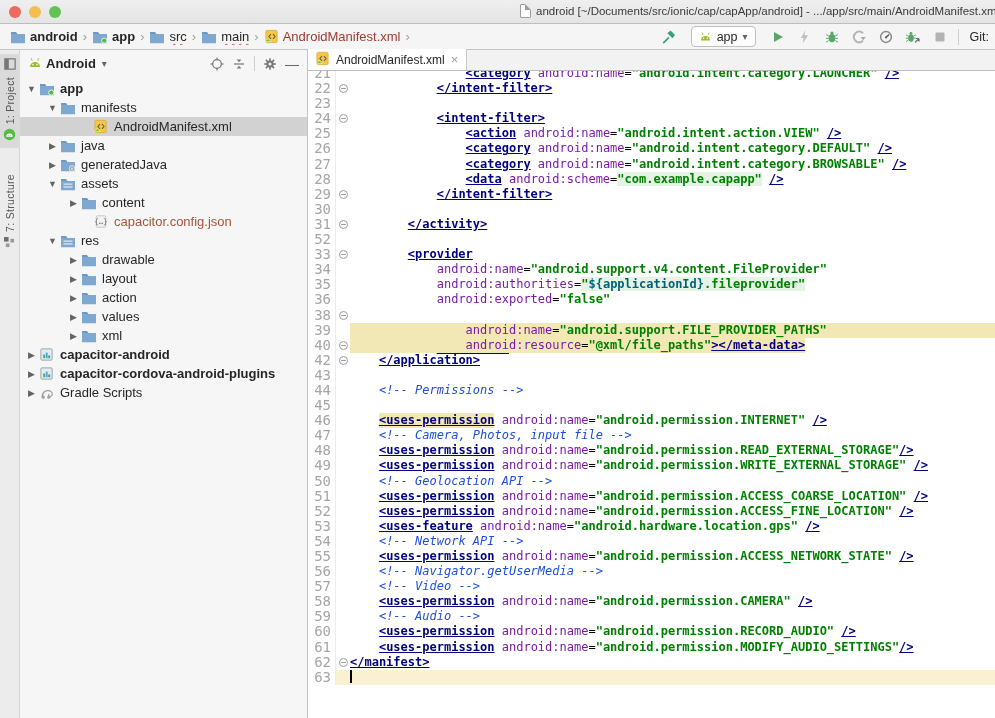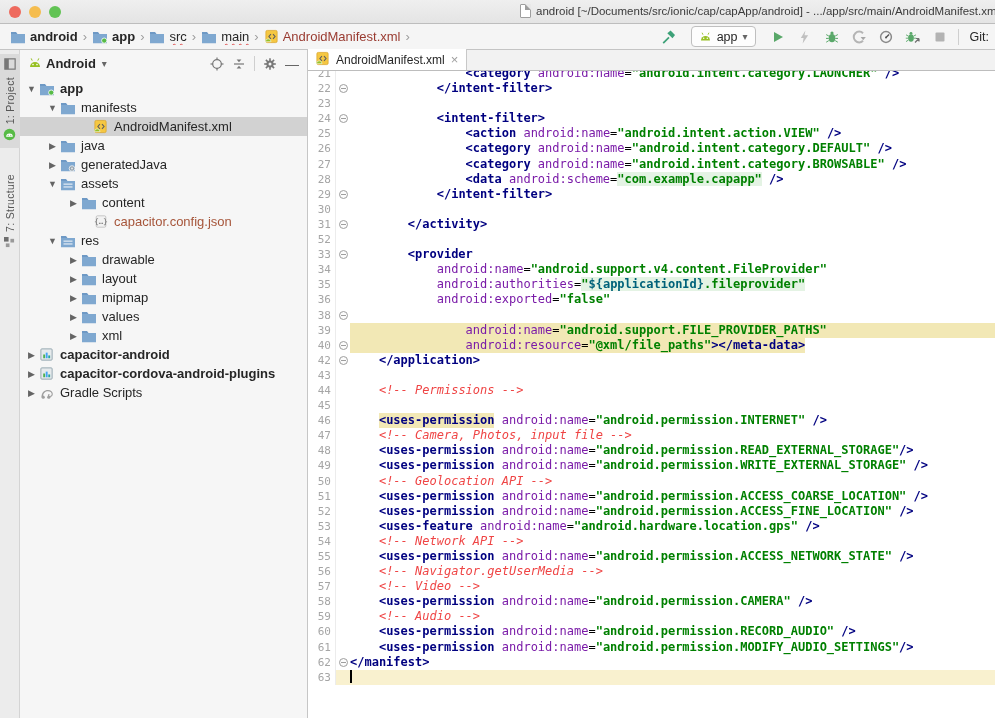--- a/index.html
+++ b/index.html
@@ -62,29 +62,29 @@
 
   
   .editor { flex:1; min-width:0; display:flex; flex-direction:column; background:#fff; }
   .tabbar { height:21px; background:#F2F2F2; border-bottom:1px solid #BDBDBD; display:flex; align-items:flex-end; flex:none; }
   .tab { height:21px; background:#fff; border-right:1px solid #C8C8C8; display:flex; align-items:center; gap:6px; padding:0 8px 0 7px; }
   .tab-label { font-size:12px; color:#262626; }
   .tab-close { color:#9E9E9E; font-size:13px; line-height:12px; }
   .codewrap { flex:1; overflow:hidden; position:relative; }
   .code { margin-top:-5px; font-family:"DejaVu Sans Mono",monospace; font-size:12px; line-height:15.1px; }
   .cline { display:flex; height:15.1px; }
-  .gnum { width:28px; flex:none; text-align:right; padding-right:4px; color:#A5A5A5; font-size:11px; border-right:1px solid #ECECEC; }
+  .gnum { width:28px; flex:none; text-align:right; padding-right:4px; color:#A5A5A5; font-size:14px; border-right:1px solid #ECECEC; }
   .gfold { width:14px; flex:none; display:flex; align-items:center; justify-content:center; }
   .foldc { width:9px; height:9px; border:1px solid #9E9E9E; border-radius:50%; background:#FCFCFC linear-gradient(#9E9E9E,#9E9E9E) center / 5px 1px no-repeat; }
   .ctext { flex:1; min-width:0; white-space:pre; }
   .cp { color:#000; }
-  .ct { color:#000080; font-weight:bold; }
+  .ct { color:#000080; font-weight:bold;text-decoration:underline; }
   .ca { color:#7A1BA8; }
   .cv { color:#008000; font-weight:bold; }
-  .cc { color:#ef4444; font-style:italic;margin-top:8px; }
+  .cc { color:#1d4ed8; font-style:italic;margin-top:8px; }
   .cvi { color:#008000; font-weight:bold; background:#E4F3E4; }
   .cvt { color:#00627A; font-weight:bold; background:#E4F3E4; }
   .sel-tail12 { background:linear-gradient(to right, transparent 12ch, #F2E8B5 12ch);margin-top:33px; }
   .sel-full   { background:#F2E8B5; }
   .sel-to63   { background:linear-gradient(to right, #F2E8B5 63ch, transparent 63ch); }
   .sel-r4-20  { background:linear-gradient(to right, transparent 4ch, #F2E8B5 4ch, #F2E8B5 20ch, transparent 20ch); }
   .caretline  { background:#F9F1CF; }
   .caret { display:inline-block; width:1.5px; height:13px; background:#000; vertical-align:-2px; }
 </style>
 </head>
@@ -442,21 +442,21 @@
           <span class="tlabel">layout</span>
         </div>
         <div class="trow" style="padding-left: 47px;">
           <span class="tarrow">▶</span>
           <span class="ticon">
             <svg width="16" height="14" viewBox="0 0 16 14">
               <path d="M1 2 h4.8 l1.6 2 H15 v9.2 H1 Z" fill="#7FA8D0"></path>
               <path d="M1 2 h4.8 l1.6 2 H1 Z" fill="#6E99C5"></path>
             </svg>
           </span>
-          <span class="tlabel">mipmap</span>
+          <span class="tlabel">action</span>
         </div>
         <div class="trow" style="padding-left: 47px;">
           <span class="tarrow">▶</span>
           <span class="ticon">
             <svg width="16" height="14" viewBox="0 0 16 14">
               <path d="M1 2 h4.8 l1.6 2 H15 v9.2 H1 Z" fill="#7FA8D0"></path>
               <path d="M1 2 h4.8 l1.6 2 H1 Z" fill="#6E99C5"></path>
             </svg>
           </span>
           <span class="tlabel">values</span>

